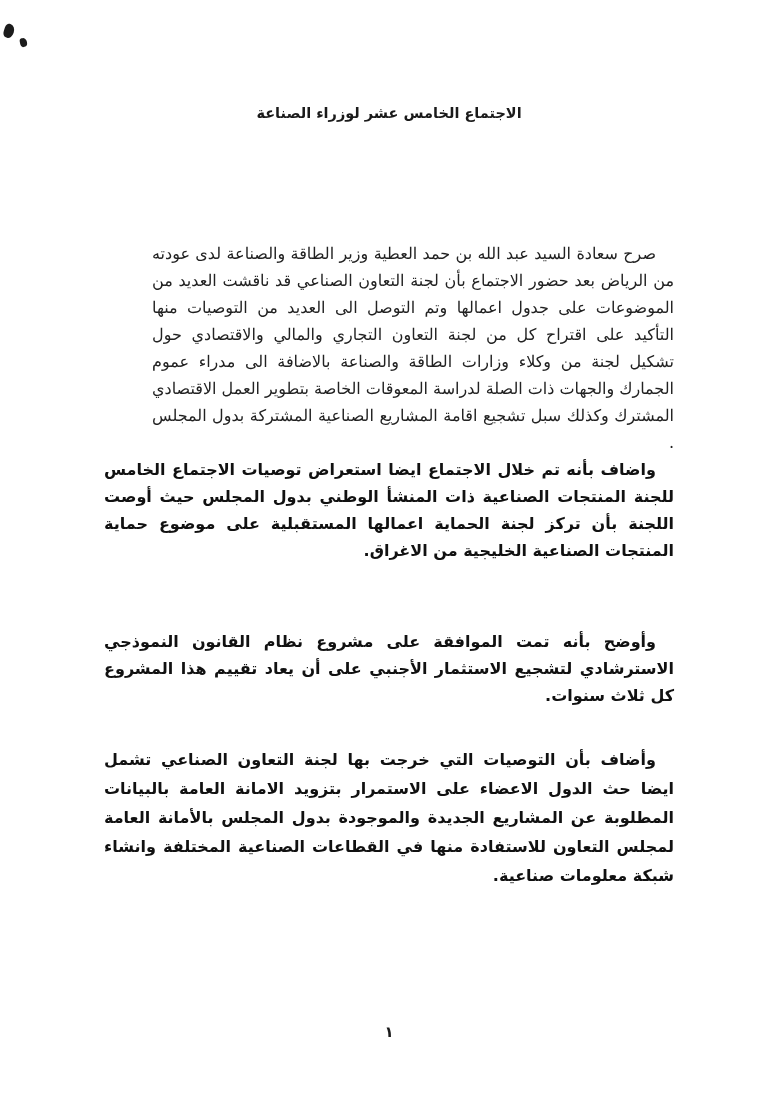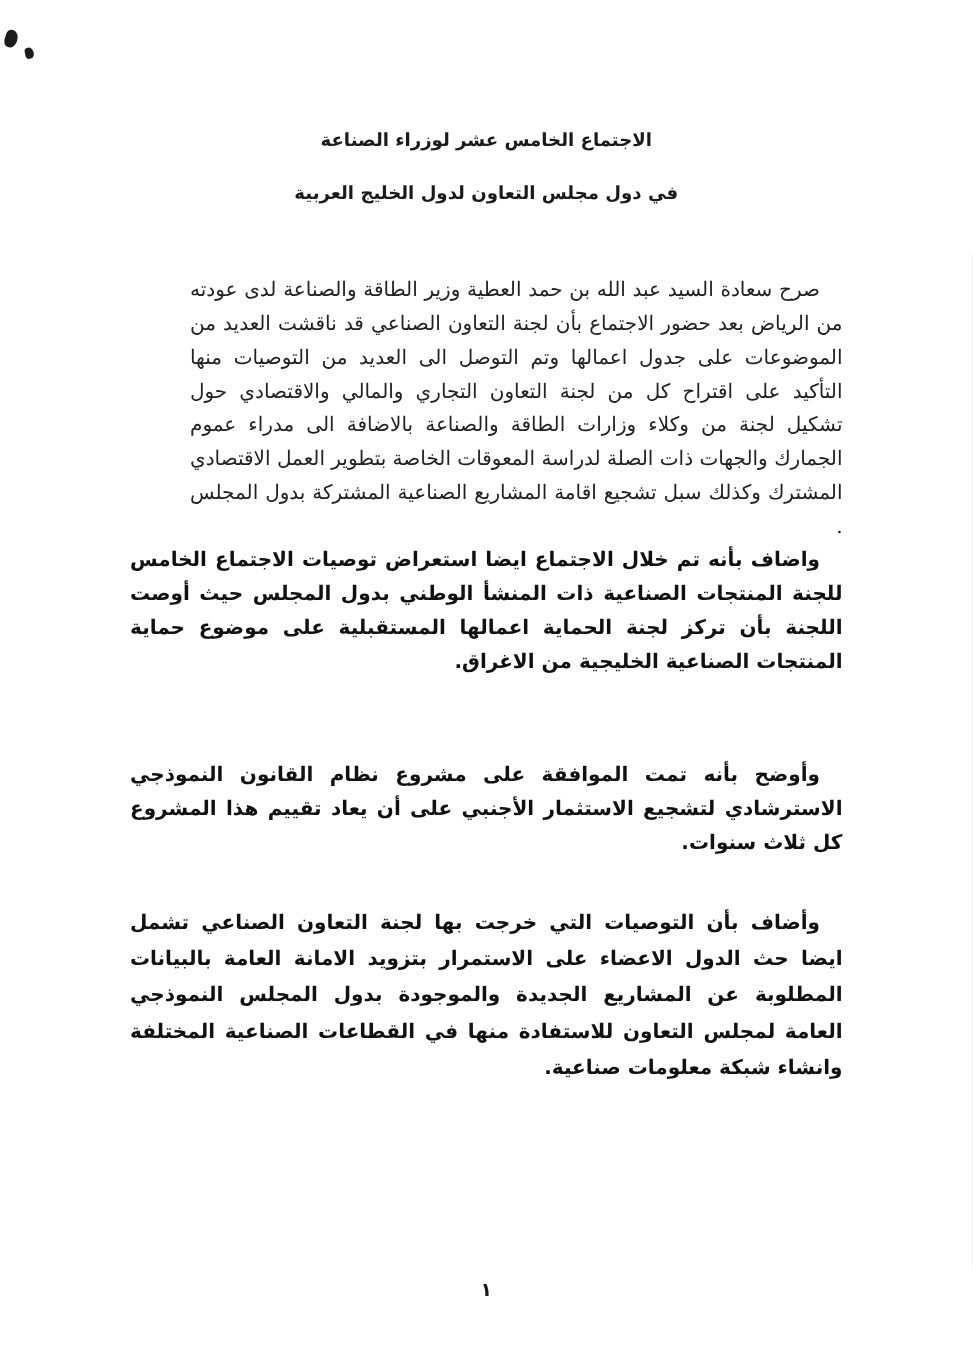--- a/index.html
+++ b/index.html
@@ -23,21 +23,21 @@
     position: absolute;
     background: #1c1c1c;
     border-radius: 40% 60% 55% 45%;
   }
   .artifact.a1 { left: 4px;  top: 24px; width: 10px; height: 14px; transform: rotate(18deg); }
   .artifact.a2 { left: 20px; top: 38px; width: 7px;  height: 9px;  transform: rotate(-12deg); }
 
   .title-block {
     padding-top: 104px;
     text-align: center;
-    margin-bottom: 54px;
+    margin-bottom: 118px;
   }
   .title-line {
     font-size: 14.5px;
     font-weight: 700;
     line-height: 18px;
     margin-bottom: 24px;
     letter-spacing: 0.2px;
   }
   .title-line:last-child { margin-bottom: 0; }
 
@@ -81,25 +81,24 @@
 </head>
 <body>
 
 <div class="page">
 
   <div class="artifact a1"></div>
   <div class="artifact a2"></div>
 
   <header class="title-block">
     <div class="title-line">الاجتماع الخامس عشر لوزراء الصناعة</div>
-    <div class="title-line">في دول مجلس التعاون لدول الخليج العربية</div>
   </header>
 
   <main class="body-text">
     <p class="para naskh">صرح سعادة السيد عبد الله بن حمد العطية وزير الطاقة والصناعة لدى عودته من الرياض بعد حضور الاجتماع بأن لجنة التعاون الصناعي قد ناقشت العديد من الموضوعات على جدول اعمالها وتم التوصل الى العديد من التوصيات منها التأكيد على اقتراح كل من لجنة التعاون التجاري والمالي والاقتصادي حول تشكيل لجنة من وكلاء وزارات الطاقة والصناعة بالاضافة الى مدراء عموم الجمارك والجهات ذات الصلة لدراسة المعوقات الخاصة بتطوير العمل الاقتصادي المشترك وكذلك سبل تشجيع اقامة المشاريع الصناعية المشتركة بدول المجلس .</p>
     <p class="para heavy gap-sm">واضاف بأنه تم خلال الاجتماع ايضا استعراض توصيات الاجتماع الخامس للجنة المنتجات الصناعية ذات المنشأ الوطني بدول المجلس حيث أوصت اللجنة بأن تركز لجنة الحماية اعمالها المستقبلية على موضوع حماية المنتجات الصناعية الخليجية من الاغراق.</p>
     <p class="para heavy gap-lg">وأوضح بأنه تمت الموافقة على مشروع نظام القانون النموذجي الاسترشادي لتشجيع الاستثمار الأجنبي على أن يعاد تقييم هذا المشروع كل ثلاث سنوات.</p>
-    <p class="para heavy gap-md">وأضاف بأن التوصيات التي خرجت بها لجنة التعاون الصناعي تشمل ايضا حث الدول الاعضاء على الاستمرار بتزويد الامانة العامة بالبيانات المطلوبة عن المشاريع الجديدة والموجودة بدول المجلس النموذجي العامة لمجلس التعاون للاستفادة منها في القطاعات الصناعية المختلفة وانشاء شبكة معلومات صناعية.</p>
+    <p class="para heavy gap-md">وأضاف بأن التوصيات التي خرجت بها لجنة التعاون الصناعي تشمل ايضا حث الدول الاعضاء على الاستمرار بتزويد الامانة العامة بالبيانات المطلوبة عن المشاريع الجديدة والموجودة بدول المجلس بالأمانة العامة لمجلس التعاون للاستفادة منها في القطاعات الصناعية المختلفة وانشاء شبكة معلومات صناعية.</p>
   </main>
 
   <footer class="page-number">١</footer>
 
 </div>
 
 </body></html>

